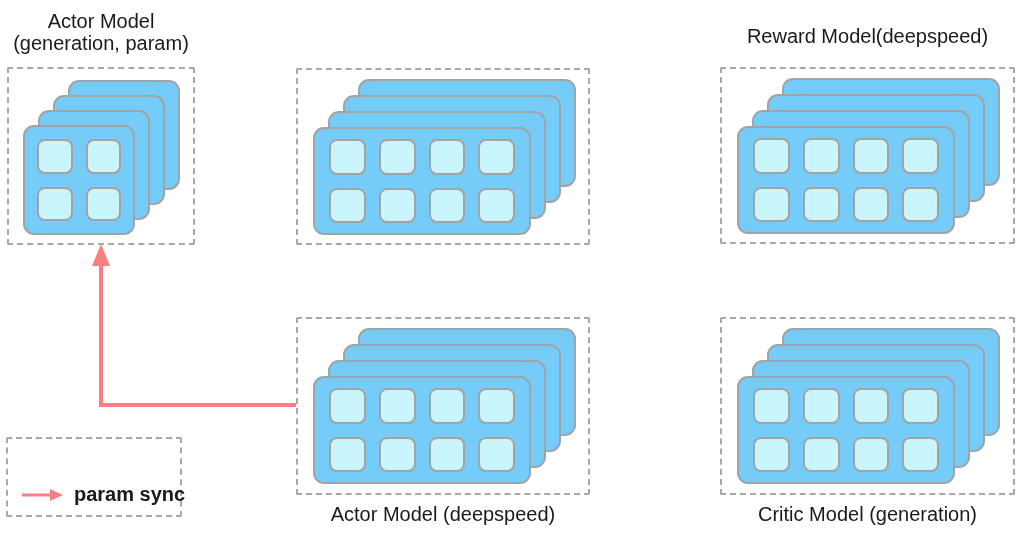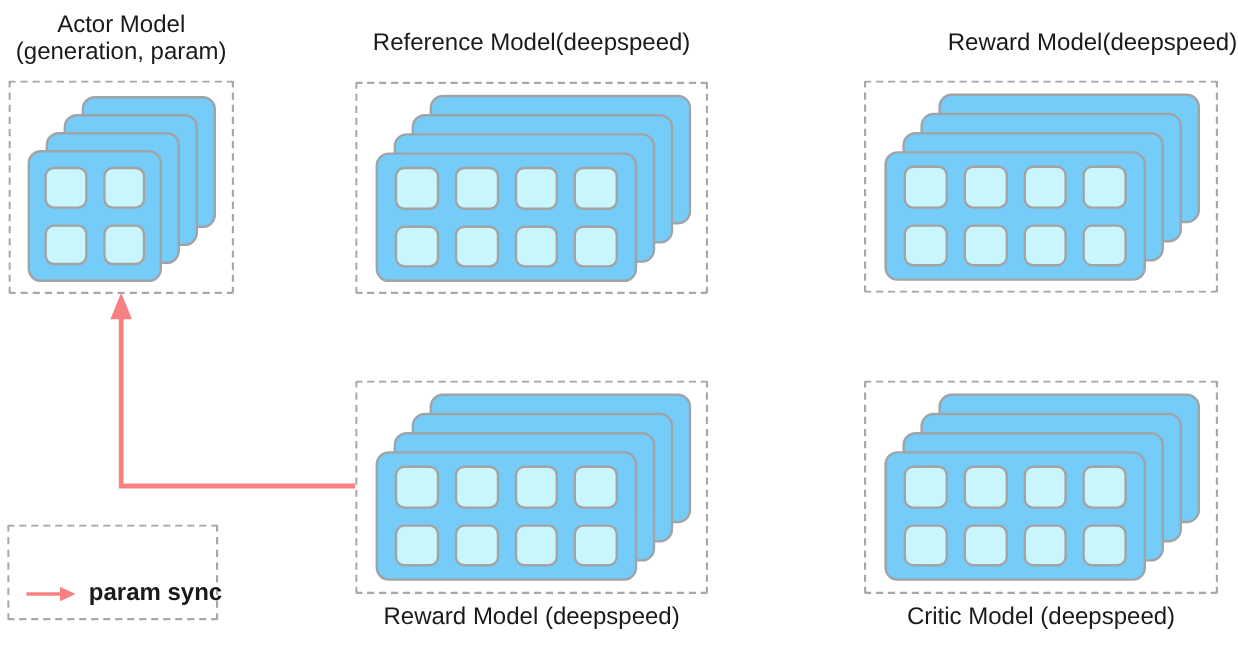--- a/index.html
+++ b/index.html
@@ -78,23 +78,22 @@
 </head>
 <body>
 
 <div class="canvas">
 
   <div class="node-title" style="left:1px; top:10px; width:200px;">
     <div>Actor Model</div>
     <div>(generation, param)</div>
   </div>
 
-  <div class="node-title" style="left:296px; top:25px; width:294px;">Reference Model(deepspeed)</div>
 
-  <div class="node-title" style="left:736px; top:25px; width:295px;text-align:right;">Reward Model(deepspeed)</div>
+  <div class="node-title" style="left:720px; top:25px; width:295px;">Reward Model(deepspeed)</div>
 
   <div class="dashed-box" style="left:7px; top:67px; width:188px; height:178px;">
     <div class="stack" style="left: 14px; top: 11px; width: 157px; height: 155px;">
         <div class="card" style="left: 45px; top: 0px; width: 112px; height: 110px;"></div>
         <div class="card" style="left: 30px; top: 15px; width: 112px; height: 110px;"></div>
         <div class="card" style="left: 15px; top: 30px; width: 112px; height: 110px;"></div>
         <div class="card front small-grid" style="left: 0px; top: 45px; width: 112px; height: 110px; grid-template-columns: repeat(2, 1fr);">
           <div class="cell"></div>
           <div class="cell"></div>
           <div class="cell"></div>
@@ -168,23 +167,23 @@
           <div class="cell"></div>
           <div class="cell"></div>
           <div class="cell"></div>
           <div class="cell"></div>
           <div class="cell"></div>
           <div class="cell"></div>
         </div>
       </div>
   </div>
 
-  <div class="node-label" style="left:296px; top:503px; width:294px;">Reward Model (deepspeed)</div>
+  <div class="node-label" style="left:296px; top:503px; width:294px;">Actor Model (deepspeed)</div>
 
-  <div class="node-label" style="left:720px; top:503px; width:295px;">Critic Model (deepspeed)</div>
+  <div class="node-label" style="left:720px; top:503px; width:295px;">Critic Model (generation)</div>
 
   <svg class="arrow-overlay" width="1032" height="546" viewBox="0 0 1032 546">
     <polyline points="296,405 101,405 101,250" fill="none" stroke="var(--arrow, #f98080)" stroke-width="4" stroke-linejoin="miter"></polyline>
     <polygon points="101,244 92,266 110,266" fill="var(--arrow, #f98080)"></polygon>
   </svg>
 
   <div class="dashed-box" style="left:6px; top:437px; width:176px; height:80px;font-weight:bold;">
     <div class="legend-row">
       <svg width="44" height="16" viewBox="0 0 44 16">
         <line x1="2" y1="8" x2="30" y2="8" stroke="var(--arrow, #f98080)" stroke-width="3"></line>

